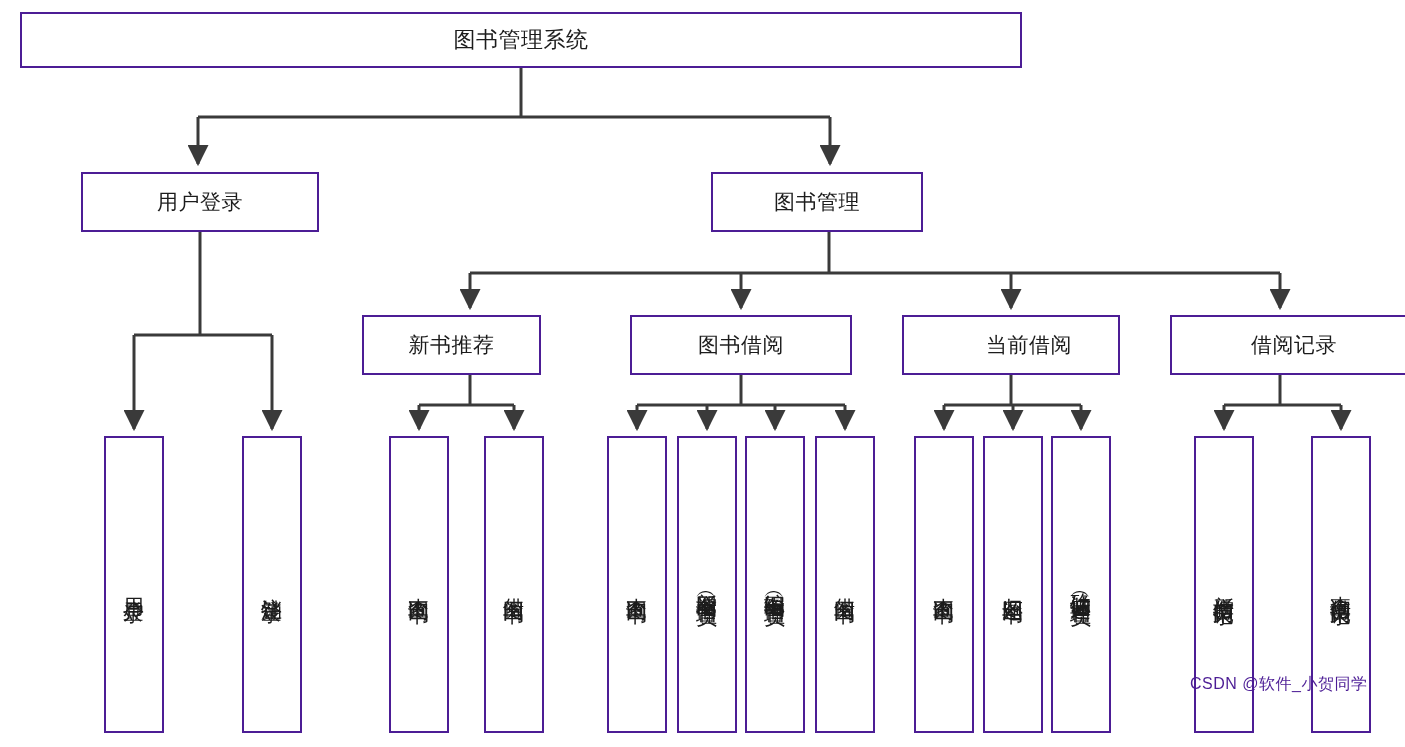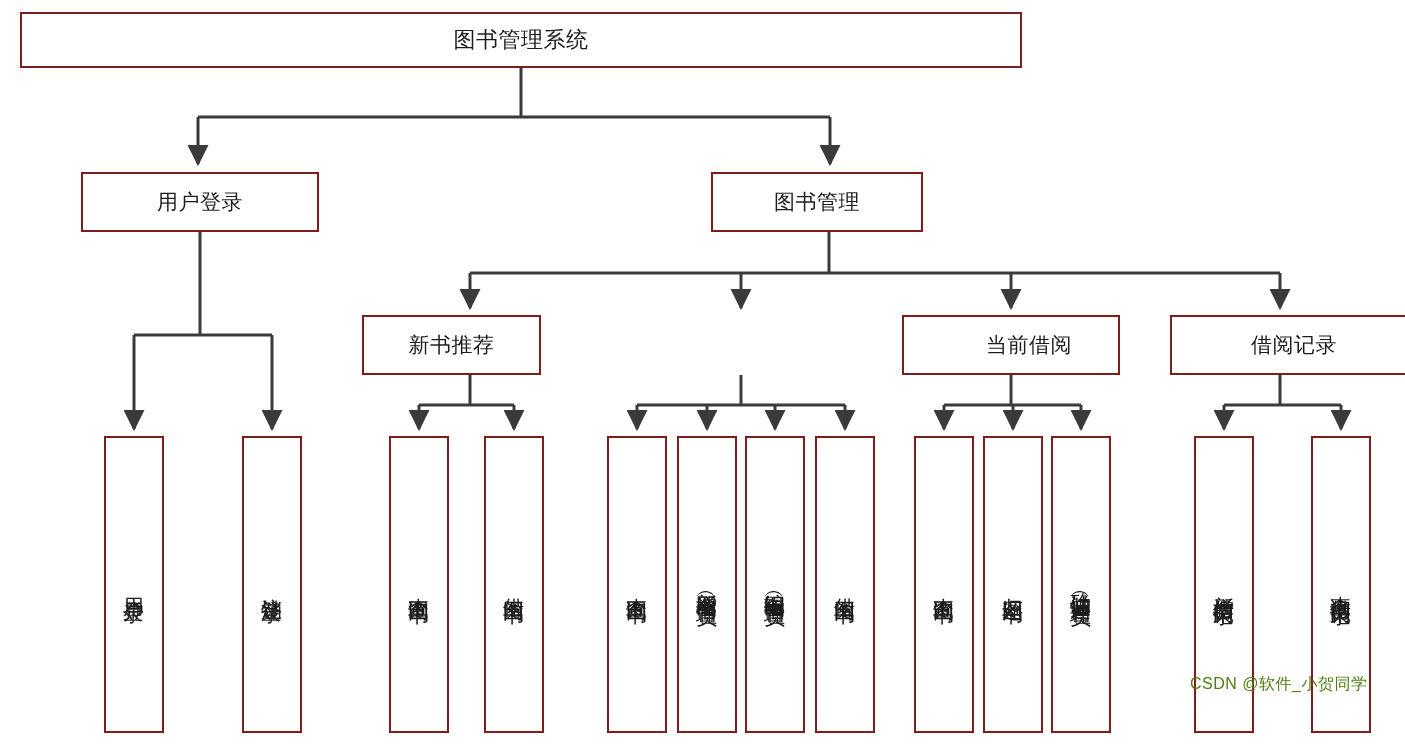--- a/index.html
+++ b/index.html
@@ -20,21 +20,21 @@
   #edges {
     position: absolute;
     left: 0; top: 0;
     width: 1405px;
     height: 747px;
     pointer-events: none;
   }
   .node {
     position: absolute;
     box-sizing: border-box;
-    border: 2px solid #7f1d1d;
+    border: 2px solid #4c1d95;
     background: #ffffff;
     display: flex;
     align-items: center;
     justify-content: center;
     color: #1c1c1c;
     font-size: 21px;
     line-height: 1.15;
     letter-spacing: 0.5px;
   }
   .node.root { font-size: 22px; }
@@ -50,21 +50,21 @@
     writing-mode: vertical-rl;
     text-orientation: upright;
     display: block;
     text-align: center;
   }
   #watermark {
     position: absolute;
     left: 1190px;
     top: 674px;
     font-size: 16px;
-    color: #4d7c0f;
+    color: #4c1d95;
     white-space: nowrap;
     letter-spacing: 0.5px;
   }
 </style>
 </head>
 <body>
 
 <div id="canvas">
 
   <svg id="edges" viewBox="0 0 1405 747" xmlns="http://www.w3.org/2000/svg">
@@ -116,20 +116,21 @@
       <path d="M 1341 405 L 1341 429" marker-end="url(#arrow)"></path>
     </g>
   </svg>
 
   <div class="node root" style="left:20px; top:12px; width:1002px; height:56px;">图书管理系统</div>
 
   <div class="node" style="left:81px; top:172px; width:238px; height:60px;">用户登录</div>
   <div class="node" style="left:711px; top:172px; width:212px; height:60px;">图书管理</div>
 
   <div class="node" style="left:362px; top:315px; width:179px; height:60px;">新书推荐</div>
+  <div class="node" style="left:630px; top:315px; width:222px; height:60px;">图书借阅</div>
   <div class="node" style="left:902px; top:315px; width:218px; height:60px;padding-left:36px;">当前借阅</div>
   <div class="node" style="left:1170px; top:315px; width:248px; height:60px;">借阅记录</div>
 
   <div class="node leaf" style="left:104px; top:436px; width:60px; height:297px;">
     <span>用户登录</span>
   </div>
   <div class="node leaf" style="left:242px; top:436px; width:60px; height:297px;">
     <span>注销登录</span>
   </div>
   <div class="node leaf" style="left:389px; top:436px; width:60px; height:297px;">

